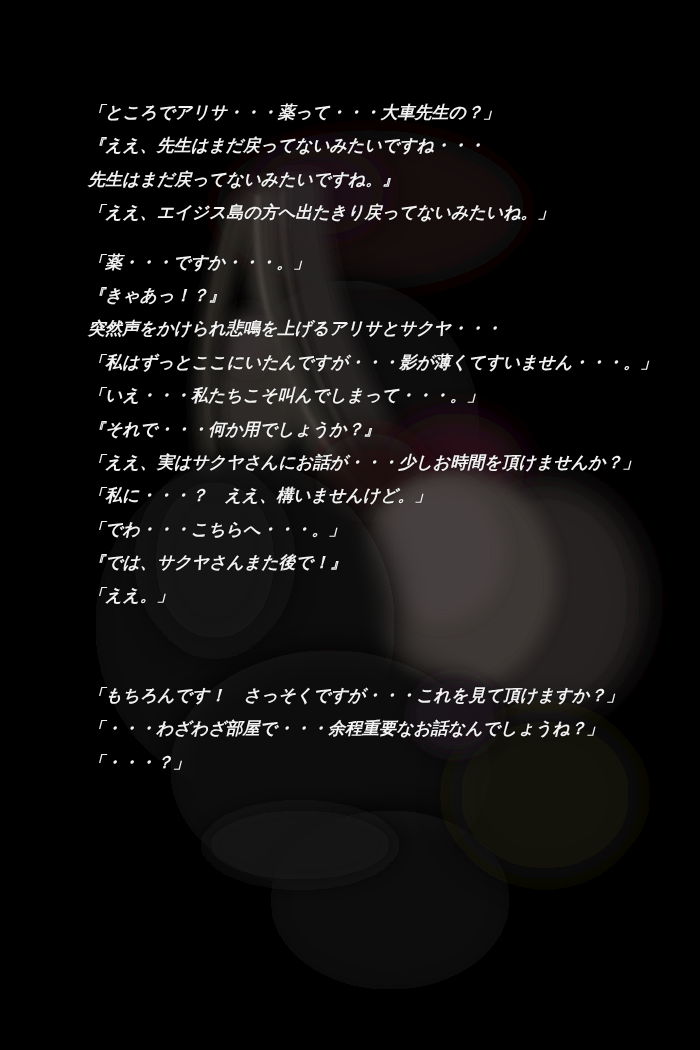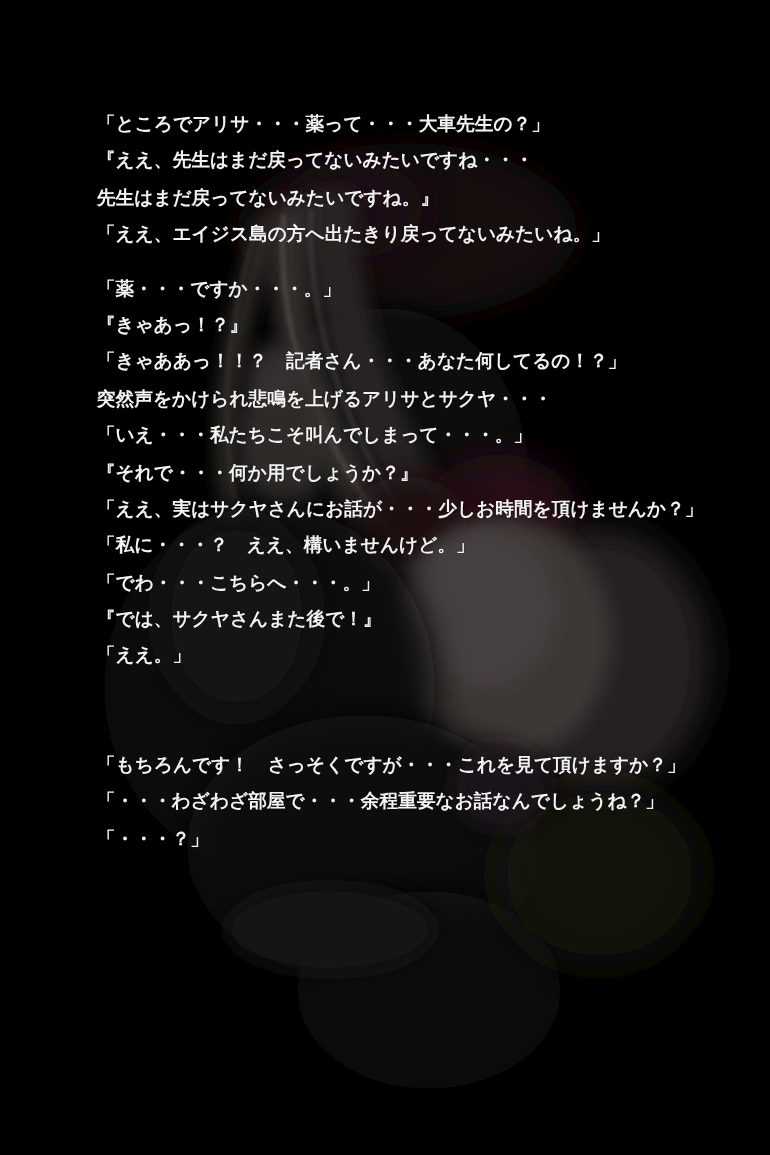--- a/index.html
+++ b/index.html
@@ -25,21 +25,21 @@
     top: 96px;
     left: 88px;
     width: 560px;
     color: #f2f2f2;
     font-size: 17px;
     font-weight: 700;
     line-height: 33.4px;
     letter-spacing: 0px;
     text-shadow: 0 0 1px rgba(0,0,0,0.85);
   }
-  .dialogue-block { display: block; }
+  .dialogue-block { display: block; font-style: italic; }
   .dialogue-block.b1 { margin-top: 16px; }
   .dialogue-block.b2 { margin-top: 66px; }
   .dialogue-line {
     height: 33.4px;
     white-space: pre;
     overflow: visible;
   }
 </style>
 </head>
 <body>
@@ -111,22 +111,22 @@
     <div class="dialogue-block b0">
       <div class="dialogue-line">「ところでアリサ・・・薬って・・・大車先生の？」</div>
       <div class="dialogue-line">『ええ、先生はまだ戻ってないみたいですね・・・</div>
       <div class="dialogue-line">先生はまだ戻ってないみたいですね。』</div>
       <div class="dialogue-line">「ええ、エイジス島の方へ出たきり戻ってないみたいね。」</div>
     </div>
 
     <div class="dialogue-block b1">
       <div class="dialogue-line">「薬・・・ですか・・・。」</div>
       <div class="dialogue-line">『きゃあっ！？』</div>
-      <div class="dialogue-line">「きゃああっ！！？　記者さん・・・あなた何してるの！？」</div>
       <div class="dialogue-line">突然声をかけられ悲鳴を上げるアリサとサクヤ・・・</div>
+      <div class="dialogue-line">「私はずっとここにいたんですが・・・影が薄くてすいません・・・。」</div>
       <div class="dialogue-line">「いえ・・・私たちこそ叫んでしまって・・・。」</div>
       <div class="dialogue-line">『それで・・・何か用でしょうか？』</div>
       <div class="dialogue-line">「ええ、実はサクヤさんにお話が・・・少しお時間を頂けませんか？」</div>
       <div class="dialogue-line">「私に・・・？　ええ、構いませんけど。」</div>
       <div class="dialogue-line">「でわ・・・こちらへ・・・。」</div>
       <div class="dialogue-line">『では、サクヤさんまた後で！』</div>
       <div class="dialogue-line">「ええ。」</div>
     </div>
 
     <div class="dialogue-block b2">

